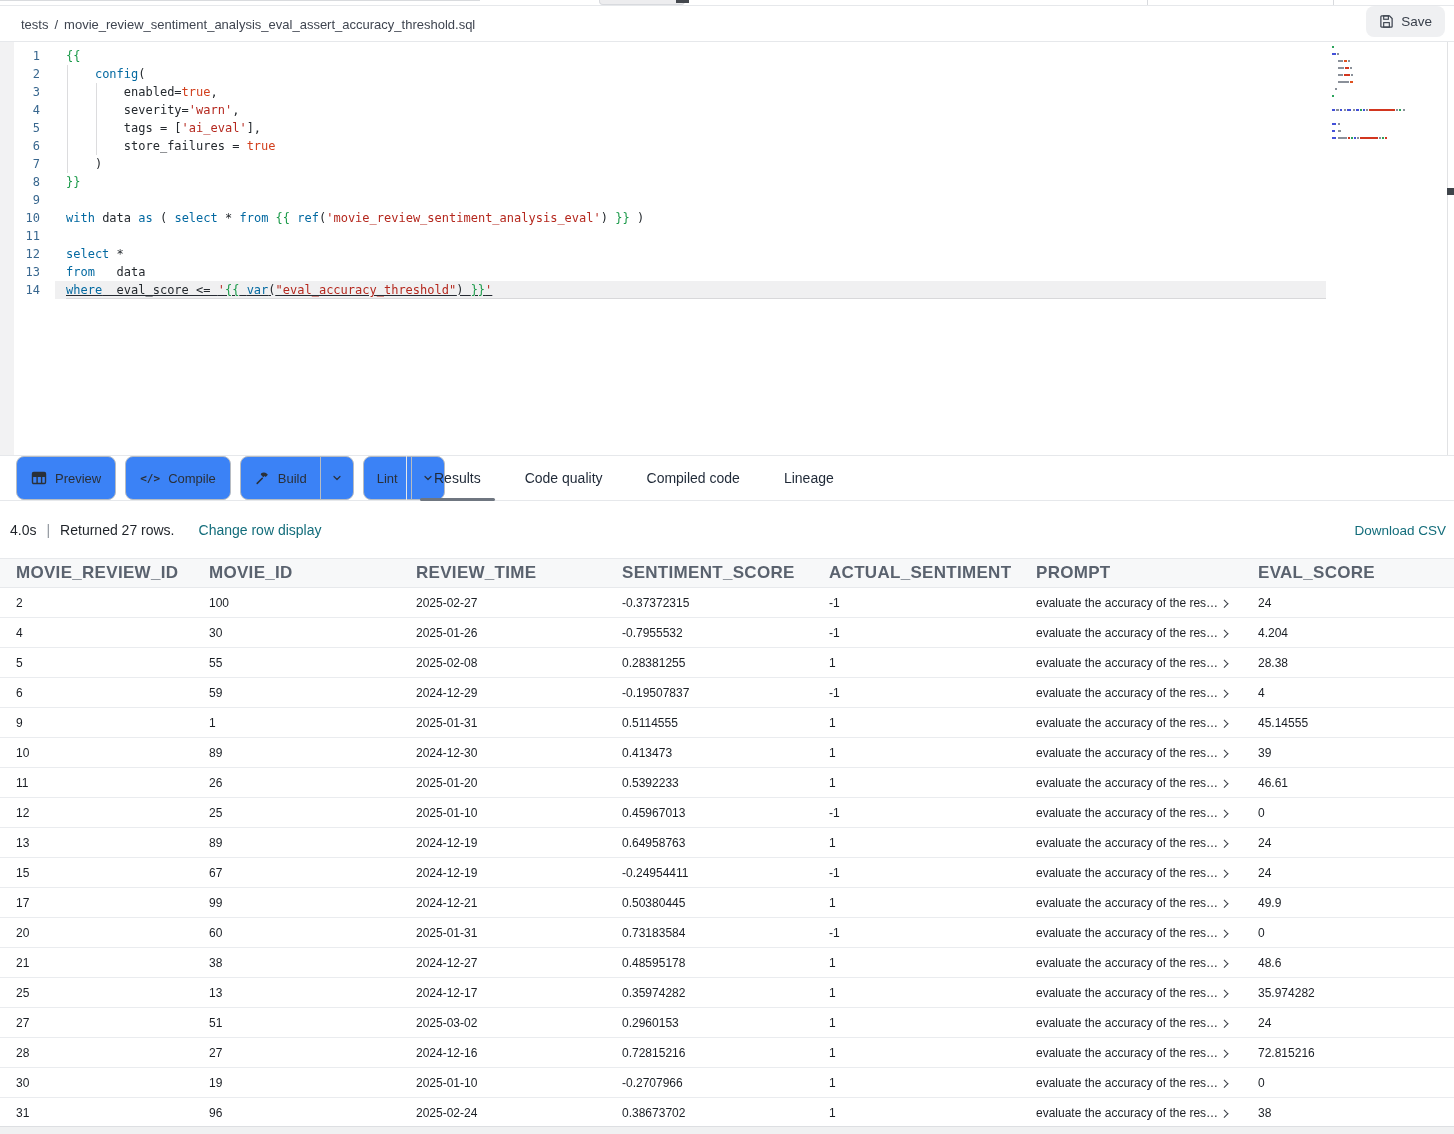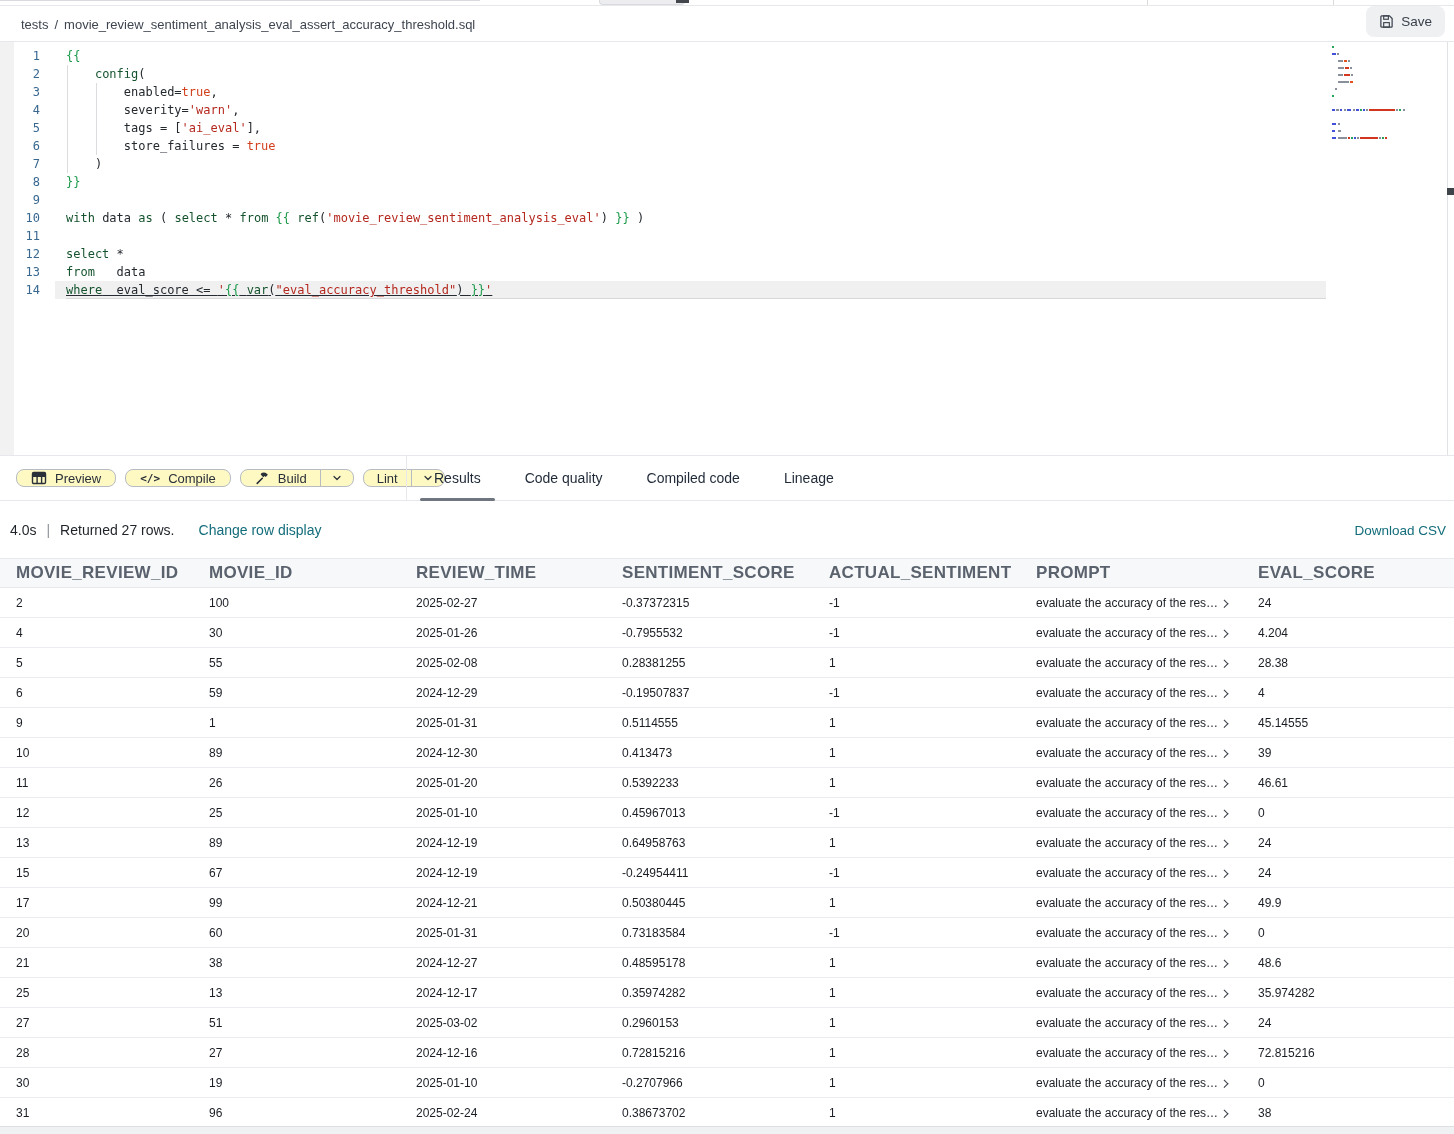--- a/index.html
+++ b/index.html
@@ -25,21 +25,21 @@
 
   
   .editor { position:absolute; top:42px; left:0; right:0; height:413px; background:#fff;
             font-family:"DejaVu Sans Mono", monospace; font-size:12px; line-height:18px; }
   .gutter-strip { position:absolute; left:0; top:0; width:14px; height:100%; background:#f2f2f3; }
   .gutter { position:absolute; left:14px; top:5px; width:26px; text-align:right; color:#38678f; }
   .ln-num { height:18px; }
   .code { position:absolute; left:66px; top:5px; right:120px; }
   .code-line { height:18px; white-space:pre; position:relative; z-index:1; }
   .code-line.active { background:#f0f0f1; box-shadow:-11px 0 0 #f0f0f1; border-bottom:1px solid #d8d8da; width:1260px; height:18px;text-decoration:underline; }
-  .tk-kw { color:#14532d; }
+  .tk-kw { color:#0369a1; }
   .tk-str { color:#b5281e; }
   .tk-atom { color:#d2401e; }
   .tk-jinja { color:#199948; }
   .tk-plain { color:#24292e; }
   .guide { position:absolute; width:1px; background:#dcdcde; z-index:0; }
   .guide.g1 { left:67px; top:23px; height:108px; }
   .guide.g2 { left:96px; top:41px; height:72px; }
 
   
   .minimap { position:absolute; right:27px; top:4px; width:95px; }
@@ -47,21 +47,21 @@
   .mm-tk { display:inline-block; height:2px; vertical-align:top; margin-right:1px; }
   .mm-tk.tk-kw { background:#4350d8; } .mm-tk.tk-str { background:#d2361f; }
   .mm-tk.tk-atom { background:#e0521f; } .mm-tk.tk-jinja { background:#2aa35a; }
   .mm-tk.tk-plain { background:#8a9099; }
   .ed-scroll-line { position:absolute; right:6px; top:0; height:100%; width:1px; background:#e1e2e4; }
   .ed-scroll-thumb { position:absolute; right:0; top:146px; width:7px; height:7px; background:#3f444a; }
 
   
   .toolbar { position:absolute; top:455px; left:0; right:0; height:46px; border-top:1px solid #e6e8eb; border-bottom:1px solid #e6e8eb; background:#fff; }
   .btn-row { position:absolute; left:16px; top:0; height:100%; display:flex; align-items:center; gap:9px; }
-  .btn, .split { height:18px; background:#fef9c3; border:1px solid #b7bcc3; border-radius:8px; color:#2a3039; font-size:13px; font-family:inherit; }
+  .btn, .split { height:44px; background:#3b82f6; border:1px solid #b7bcc3; border-radius:8px; color:#2a3039; font-size:13px; font-family:inherit; }
   .btn { display:inline-flex; align-items:center; gap:8px; padding:0 14px; cursor:pointer; }
   .split { display:inline-flex; align-items:stretch; overflow:hidden; padding:0;text-align:center; }
   .split-main { display:inline-flex; align-items:center; gap:8px; padding:0 13px; cursor:pointer; }
   .split-arrow { width:33px; display:inline-flex; align-items:center; justify-content:center; border-left:1px solid #b7bcc3; cursor:pointer; }
   .code-glyph { font-family:"DejaVu Sans Mono", monospace; font-size:11px; font-weight:bold; color:#2a3039; }
   .toolbar-divider { position:absolute; left:406px; top:0; width:1px; height:100%; background:#e6e8eb; }
   .tabs { position:absolute; left:412px; top:0; height:100%; display:flex; }
   .tab { position:relative; height:100%; display:flex; align-items:center; padding:0 14px; margin:0 8px; font-size:14px; color:#1f2937; cursor:pointer; }
   .tab.active::after { content:""; position:absolute; left:0; right:0; bottom:-1px; height:3px; background:#6f7680; border-radius:2px; }
 

